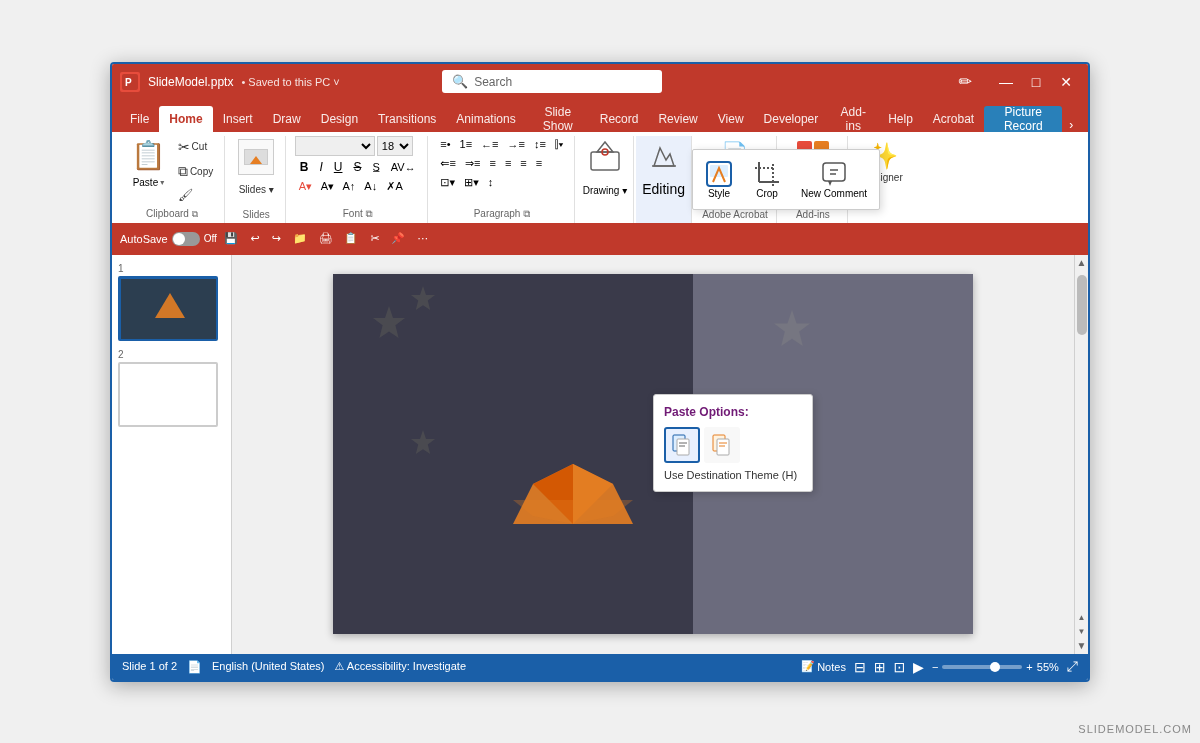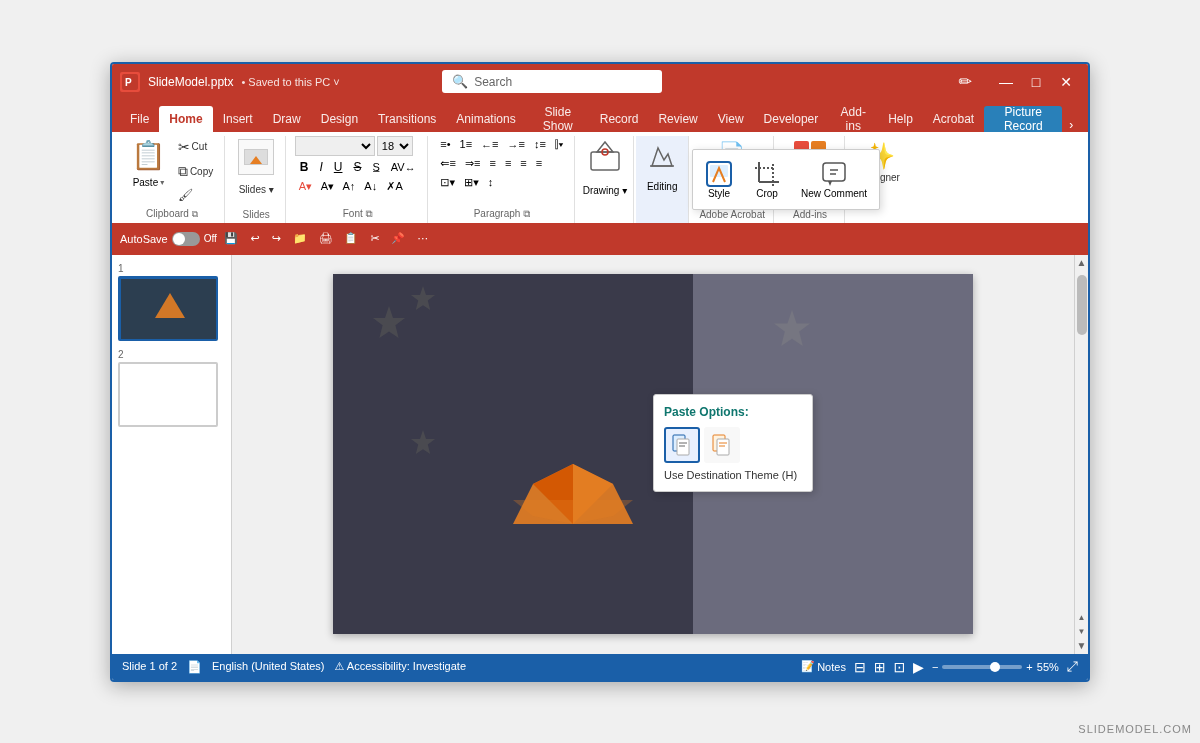--- a/index.html
+++ b/index.html
@@ -52,21 +52,21 @@
     .slide-num { font-size: 10px; color: #666; margin-bottom: 2px; }
     .slide-thumb-img { width: 100px; height: 65px; border: 2px solid #1a5fa8; border-radius: 2px; overflow: hidden; background: #2c3e50; cursor: pointer; }
     .slide-thumb-img.inactive { border-color: #ccc; background: white; }
     
     
     .canvas-area { flex: 1; position: relative; overflow: hidden; display: flex; align-items: center; justify-content: center; background: #f0f0f0; }
     .slide-canvas { width: 640px; height: 360px; background: #2c3e50; position: relative; overflow: hidden; box-shadow: 0 2px 8px rgba(0,0,0,0.3); }
     
     
     .paste-popup { position: absolute; top: 120px; left: 320px; background: white; border: 1px solid #ccc; border-radius: 3px; box-shadow: 2px 2px 8px rgba(0,0,0,0.2); padding: 10px; z-index: 100; min-width: 160px; }
-    .paste-popup-title { font-weight: 600; font-size: 12px; margin-bottom: 8px; color: #0f766e; }
+    .paste-popup-title { font-weight: 600; font-size: 12px; margin-bottom: 8px; color: #701a75; }
     .paste-options-row { display: flex; gap: 4px; margin-bottom: 6px; }
     .paste-option-btn { width: 36px; height: 36px; border: 2px solid transparent; border-radius: 3px; cursor: pointer; display: flex; align-items: center; justify-content: center; font-size: 18px; background: #f8f8f8; }
     .paste-option-btn.selected { border-color: #1a5fa8; background: #e8f0fe; }
     .paste-tooltip { font-size: 11px; color: #333; }
     
     
     .scroll-bar { width: 14px; background: #f0f0f0; border-left: 1px solid #d0d0d0; display: flex; flex-direction: column; align-items: center; padding: 2px; gap: 2px; }
     .scroll-arrow { width: 12px; height: 12px; display: flex; align-items: center; justify-content: center; font-size: 10px; color: #666; cursor: pointer; }
     .scroll-thumb { width: 10px; height: 60px; background: #bbb; border-radius: 5px; cursor: pointer; margin-top: 4px; }
     
@@ -245,21 +245,21 @@
     </div>
 
     <div class="ribbon-group" style="background:#eaf0fb;">
       <div class="ribbon-group-content" style="flex-direction:column; align-items:center;">
         <div style="cursor:pointer; padding:2px;">
           <svg width="36" height="36" viewBox="0 0 36 36">
             <path d="M8 28 L14 10 L20 22 L24 16 L28 28 Z" fill="none" stroke="#666" stroke-width="1.5"></path>
             <line x1="6" y1="28" x2="30" y2="28" stroke="#666" stroke-width="1.5"></line>
           </svg>
         </div>
-        <span style="font-size:10px;">Editing</span>
+        <span style="font-size:14px;">Editing</span>
       </div>
       <div class="ribbon-group-label"></div>
     </div>
 
     <div class="ribbon-group">
       <div class="ribbon-group-content">
         <div class="rb-btn rb-btn-large" style="max-width:70px; text-align:center;">
           <span style="font-size:22px;">📄</span>
           <span style="font-size:9px; line-height:1.3;">Create and Share Adobe PDF</span>
         </div>

